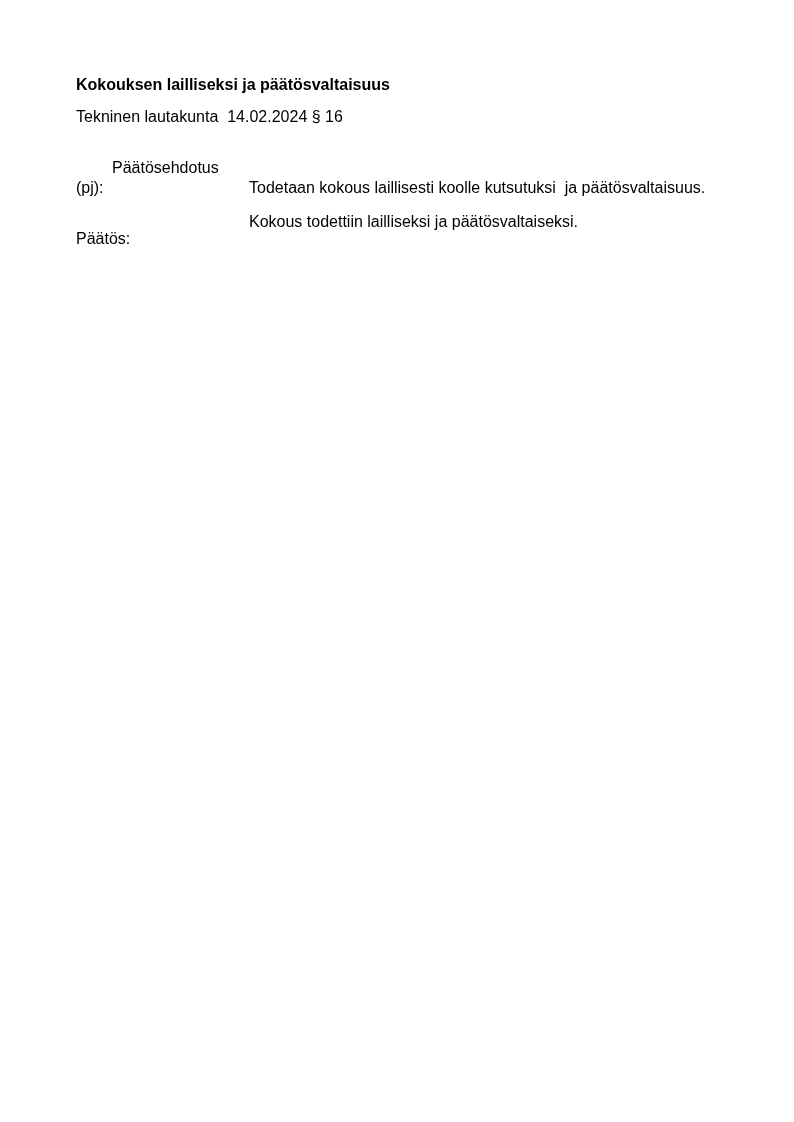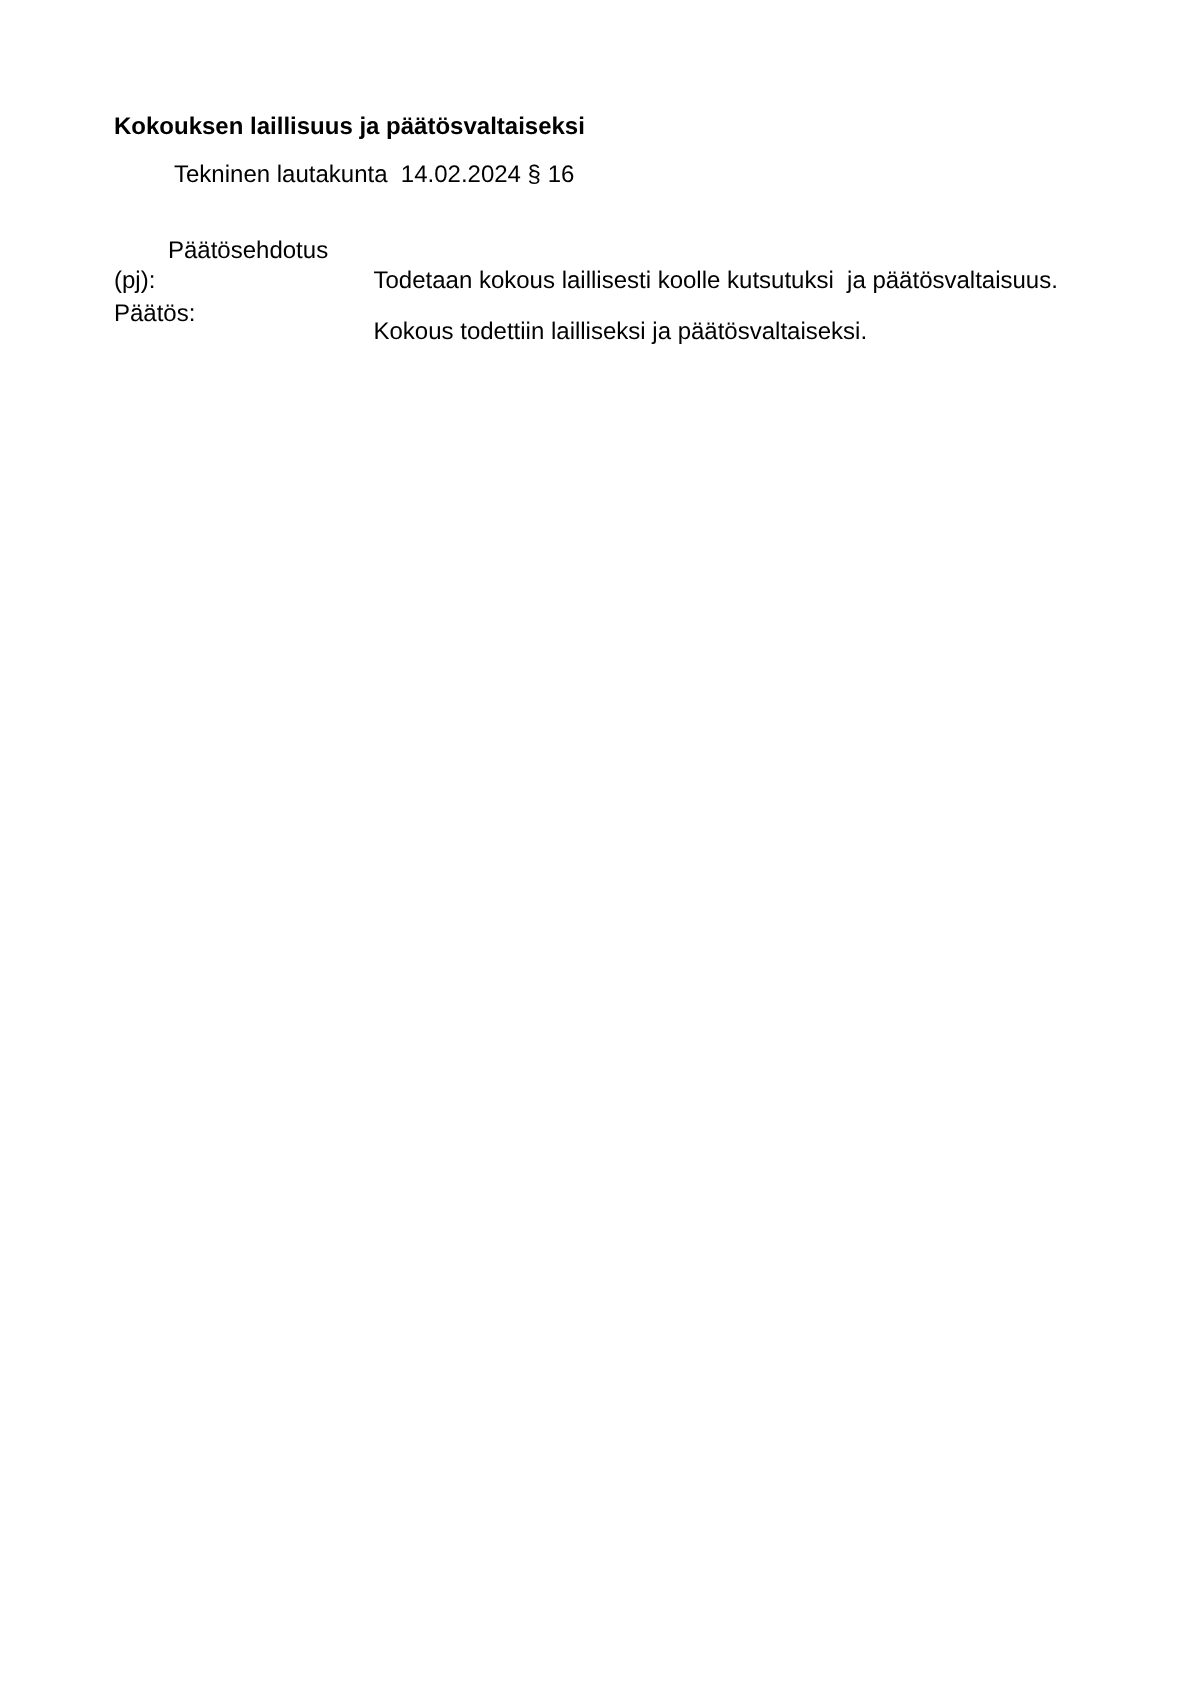--- a/index.html
+++ b/index.html
@@ -22,32 +22,31 @@
     white-space: pre;
   }
   .doc-title {
     left: 76px;
     top: 75px;
     font-weight: bold;
   }
   .doc-subtitle {
     left: 76px;
     top: 107px;
-    margin-left: 40px;
   }
   .entry1-label-line1 { left: 76px;  top: 158px; margin-left: 36px; }
   .entry1-label-line2 { left: 76px;  top: 178px; }
   .entry1-value       { left: 249px; top: 178px; }
-  .entry2-label       { left: 76px;  top: 200px; }
+  .entry2-label       { left: 76px;  top: 229px; }
   .entry2-value       { left: 249px; top: 212px; }
 </style>
 </head>
 <body>
 
-<div class="txt doc-title">Kokouksen laillisuus ja päätösvaltaiseksi</div>
+<div class="txt doc-title">Kokouksen lailliseksi ja päätösvaltaisuus</div>
 
 <div class="txt doc-subtitle">Tekninen lautakunta  14.02.2024 § 16</div>
 
 <div class="txt entry1-label-line1">Päätösehdotus</div>
 
 <div class="txt entry1-label-line2">(pj):</div>
 
 <div class="txt entry1-value">Todetaan kokous laillisesti koolle kutsutuksi  ja päätösvaltaisuus.</div>
 
 <div class="txt entry2-label">Päätös:</div>

